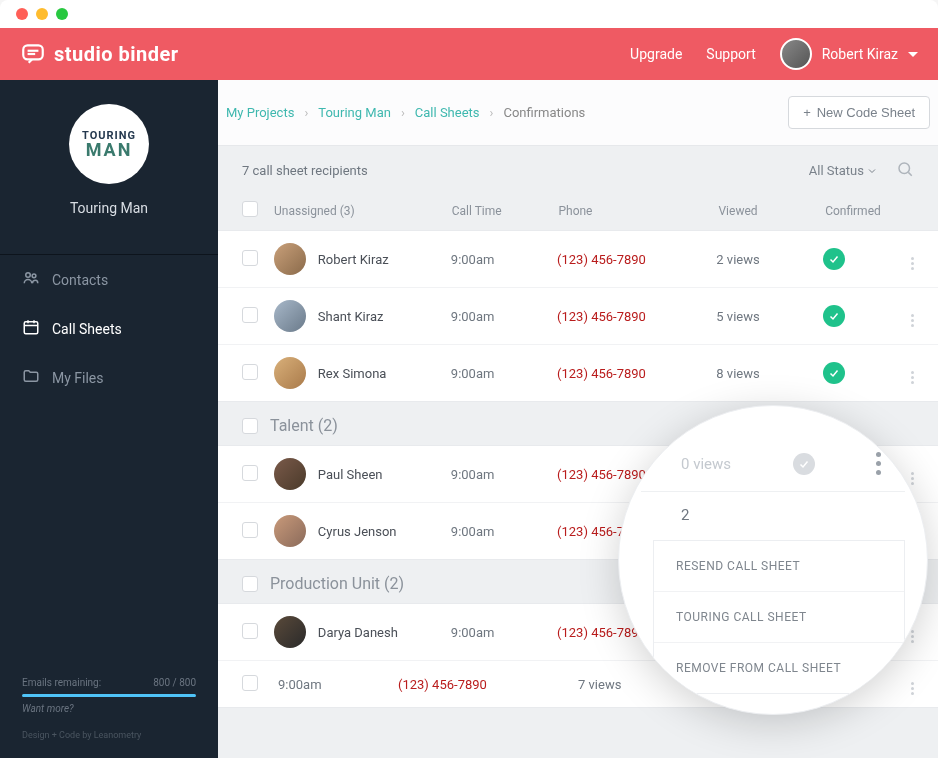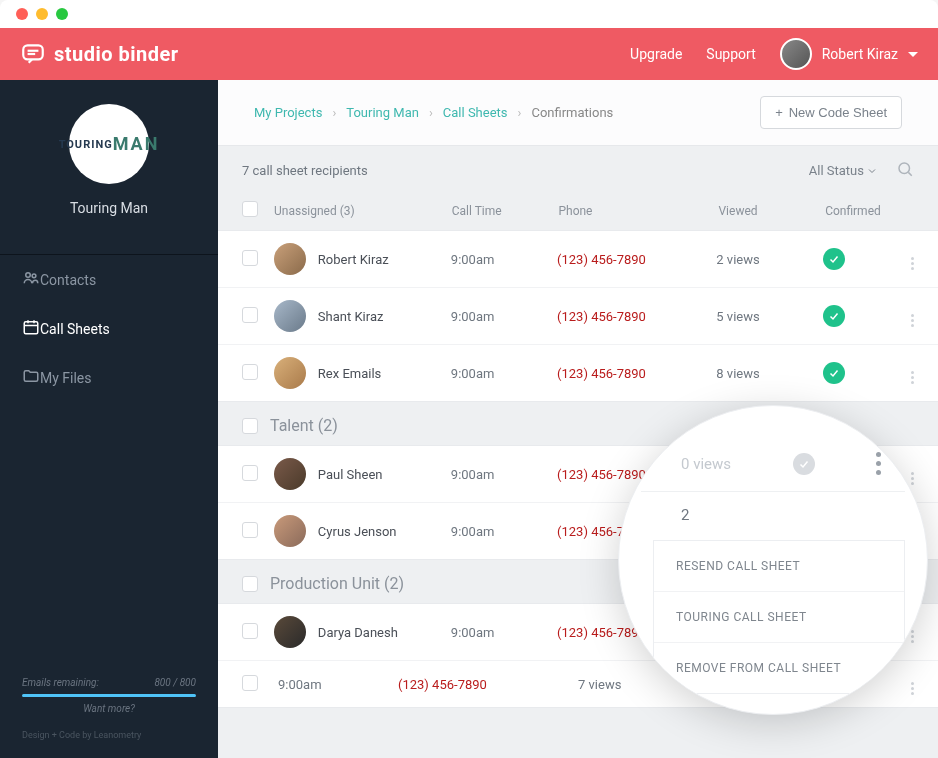--- a/index.html
+++ b/index.html
@@ -17,37 +17,37 @@
 .spacer { flex: 1; }
 .topnav { display: flex; align-items: center; gap: 24px; font-size: 14px; }
 .topnav a { color: #fff; text-decoration: none; cursor: pointer; }
 .user-chip { display: flex; align-items: center; gap: 10px; cursor: pointer; }
 .avatar { width: 32px; height: 32px; border-radius: 50%; background: linear-gradient(135deg,#888,#555); border: 2px solid #fff; }
 .caret-down { width: 0; height: 0; border-left: 5px solid transparent; border-right: 5px solid transparent; border-top: 5px solid #fff; }
 
 .app { display: flex; height: calc(758px - 28px - 52px); }
 .sidebar { width: 218px; background: #1a2531; color: #c5cdd6; display: flex; flex-direction: column; }
 .project-block { padding: 24px 0 20px; text-align: center; }
-.project-logo { width: 80px; height: 80px; border-radius: 50%; background: #fff; margin: 0 auto 16px; display: flex; align-items: center; justify-content: center; font-weight: 700; color: #25394f; font-size: 12px; line-height: 1; }
+.project-logo { width: 80px; height: 80px; border-radius: 50%; background: #fff; margin: 0 auto 16px; display: flex; align-items: center; justify-content: center; flex-direction: column; font-weight: 700; color: #25394f; font-size: 12px; line-height: 1; }
 .project-logo .line1 { font-size: 11px; letter-spacing: 1px; }
 .project-logo .line2 { font-size: 18px; color: #3a7a6d; letter-spacing: 2px; }
 .project-name { font-size: 14px; color: #d8dde3; }
 .side-nav { margin-top: 18px; border-top: 1px solid #0d141c; }
-.side-item { display: flex; align-items: center; padding: 14px 22px; font-size: 14px; color: #8b96a3; cursor: pointer; }
+.side-item { display: flex; align-items: center; gap: 12px; padding: 14px 22px; font-size: 14px; color: #8b96a3; cursor: pointer; }
 .side-item.active { color: #fff; }
 .side-item svg { width: 18px; height: 18px; }
 .side-footer { margin-top: auto; padding: 18px 22px; font-size: 10px; color: #6a7480; }
-.emails-row { display: flex; justify-content: space-between; margin-bottom: 6px; font-style: italic; }
+.emails-row { display: flex; justify-content: space-between; margin-bottom: 6px; }
 .emails-bar { height: 3px; background: #0d141c; border-radius: 2px; overflow: hidden; margin-bottom: 6px; }
 .emails-bar-fill { height: 100%; background: #4fc3f7; width: 100%; }
-.want-more { text-align: center; font-style: italic; margin-bottom: 16px; }
+.want-more { text-align: left; font-style: italic; margin-bottom: 16px; }
 .credit { font-size: 9px; color: #4a5560; }
 
 .main { flex: 1; background: #eef0f2; overflow: hidden; position: relative; }
-.crumb-row { display: flex; align-items: center; justify-content: space-between; padding: 16px 36px; background: #fcfcfd; border-bottom: 1px solid #e6e8eb; gap: 40px; }
+.crumb-row { display: flex; align-items: center; justify-content: space-between; padding: 16px 8px; background: #fcfcfd; border-bottom: 1px solid #e6e8eb; gap: 40px; }
 .crumbs { display: flex; align-items: center; gap: 10px; font-size: 13px; }
 .crumb-link { color: #3fb8af; cursor: pointer; }
 .crumb-sep { color: #bbb; }
 .crumb-current { color: #888; }
 .new-btn { border: 1px solid #d6d9dd; background: #fff; color: #7a828b; padding: 8px 14px; font-size: 13px; border-radius: 4px; cursor: pointer; display: flex; align-items: center; gap: 6px; }
 
 .summary-row { display: flex; align-items: center; justify-content: space-between; padding: 14px 24px 10px; }
 .summary-text { color: #6f7780; font-size: 13px; }
 .summary-actions { display: flex; align-items: center; gap: 18px; color: #7a828b; font-size: 13px; }
 .status-filter { display: flex; align-items: center; gap: 2px; cursor: pointer; }
@@ -264,21 +264,21 @@
         <div class="cell-more"><span class="dots-vert">
               <span></span>
               <span></span>
               <span></span>
             </span></div>
       </div>
       <div class="row">
         <div class="cell-check"><span class="chk"></span></div>
         <div class="cell-name">
             <div class="row-avatar c"></div>
-            <span>Rex Emails</span>
+            <span>Rex Simona</span>
           </div>
         <div class="cell-time">9:00am</div>
         <div class="cell-phone">(123) 456-7890</div>
         <div class="cell-viewed">8 views</div>
         <div class="cell-confirmed"><span class="confirm-badge">
               <svg viewBox="0 0 24 24" fill="none" stroke="#fff" stroke-width="3">
                 <polyline points="5 13 10 18 19 7"></polyline>
               </svg>
             </span></div>
         <div class="cell-more"><span class="dots-vert">

